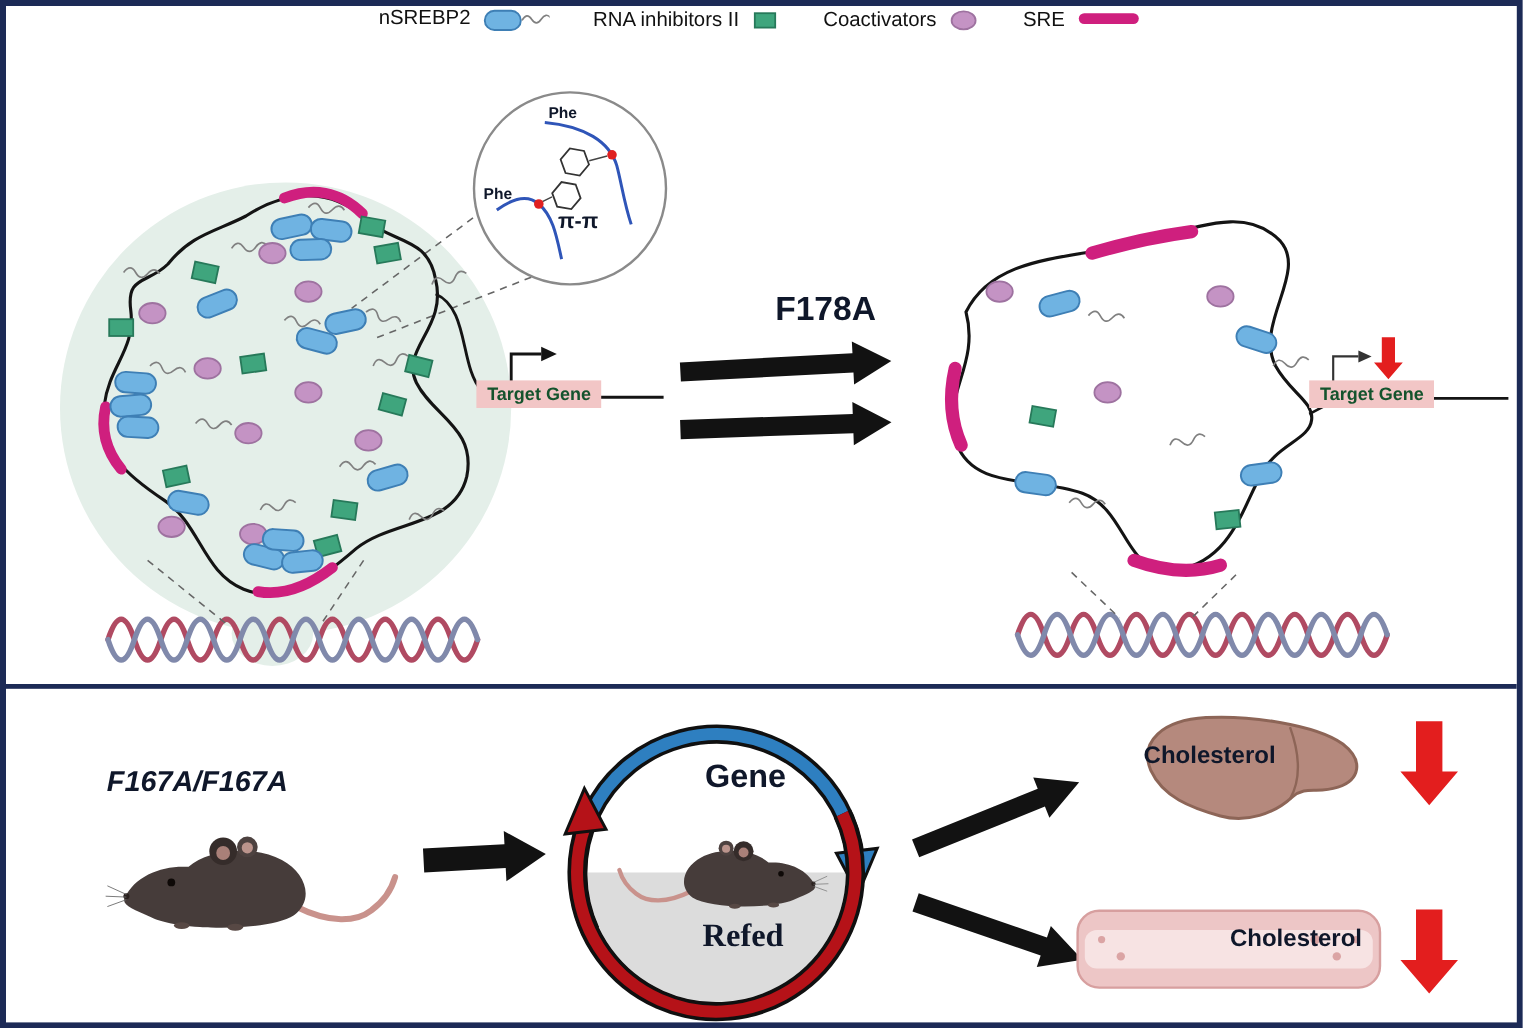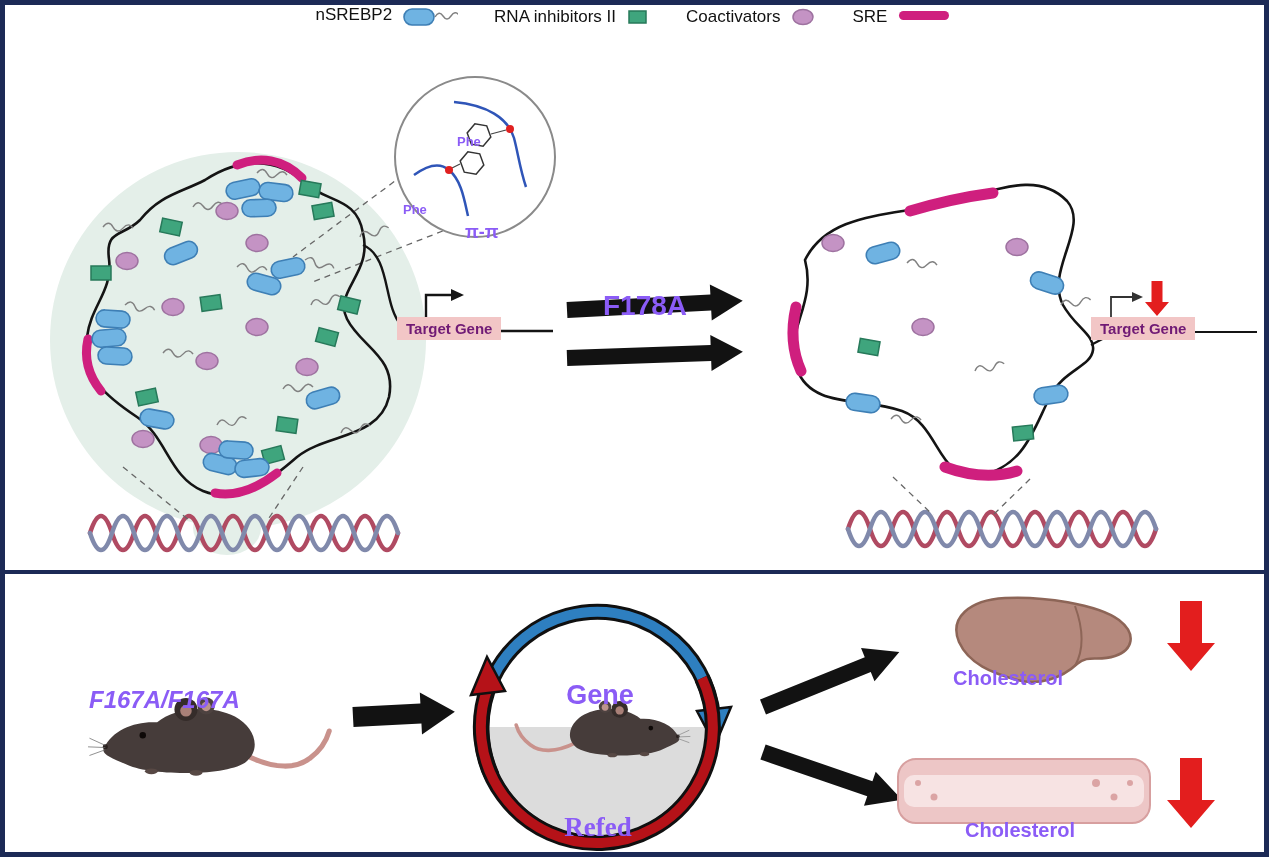--- a/index.html
+++ b/index.html
@@ -2,31 +2,31 @@
 <html><head>
 <meta charset="utf-8">
 <style>
   html,body{margin:0;padding:0;background:#fff;}
   #frame{
     position:relative;width:1269px;height:857px;box-sizing:border-box;
     border:5px solid #1c2a56;background:#ffffff;overflow:hidden;
     font-family:"Liberation Sans",sans-serif;
   }
   #scene{position:absolute;left:0;top:0;}
-  .lbl{position:absolute;color:#8b5cf6;white-space:nowrap;line-height:1.1;margin-top:48px;}
+  .lbl{position:absolute;color:#0f172a;white-space:nowrap;line-height:1.1;}
   .bold{font-weight:700;}
   .italic{font-style:italic;}
-  .center{text-align:center;}
+  .center{text-align:right;}
   #legend-row{
     position:absolute;left:0;right:0;top:20;display:flex;justify-content:center;
     align-items:center;gap:36px;
   }
   .legend-pair{display:flex;align-items:flex-start;gap:10px;font-size:17px;color:#111;}
   .gene-box{
-    position:absolute;background:#f2c6c6;color:#701a75;font-weight:700;font-size:15px;
+    position:absolute;background:#f2c6c6;color:#14532d;font-weight:700;font-size:15px;
     padding:3px 9px;
   }
   #divider{position:absolute;left:0;right:0;top:565px;height:4px;background:#1c2a56;}
 </style>
 </head>
 <body>
 
 <div id="frame">
 
   <svg id="scene" width="1259" height="847" viewBox="0 0 1259 847">

